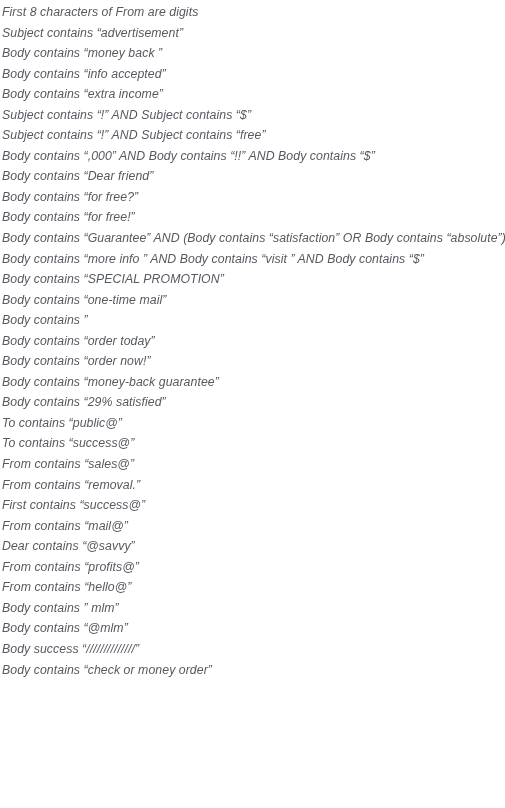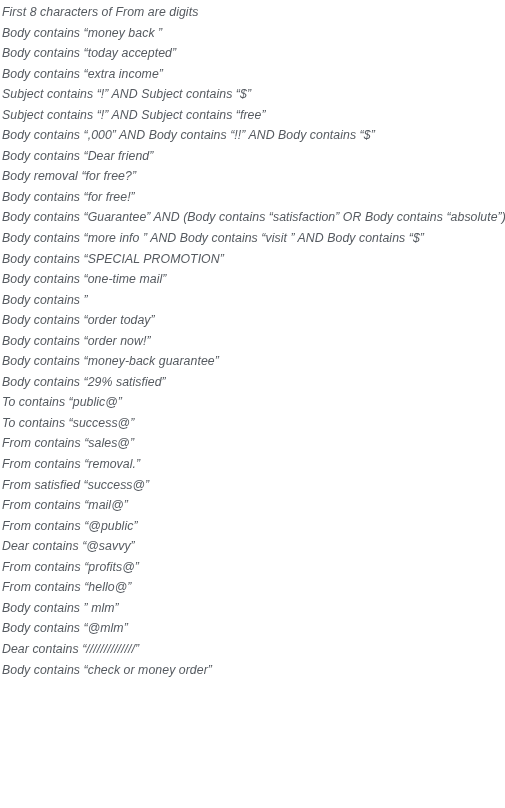--- a/index.html
+++ b/index.html
@@ -32,45 +32,45 @@
     white-space: pre;
     letter-spacing: 0.005em;
     overflow: hidden;
   }
 </style>
 </head>
 <body>
 
 <ul id="rule-list">
     <li class="rule-row">First 8 characters of From are digits</li>
+    <li class="rule-row">Subject contains “advertisement”</li>
     <li class="rule-row">Body contains “money back ”</li>
-    <li class="rule-row">Body contains “today accepted”</li>
+    <li class="rule-row">Body contains “info accepted”</li>
     <li class="rule-row">Body contains “extra income”</li>
     <li class="rule-row">Subject contains “!” AND Subject contains “$”</li>
     <li class="rule-row">Subject contains “!” AND Subject contains “free”</li>
     <li class="rule-row">Body contains “,000” AND Body contains “!!” AND Body contains “$”</li>
     <li class="rule-row">Body contains “Dear friend”</li>
-    <li class="rule-row">Body removal “for free?”</li>
+    <li class="rule-row">Body contains “for free?”</li>
     <li class="rule-row">Body contains “for free!”</li>
     <li class="rule-row">Body contains “Guarantee” AND (Body contains “satisfaction” OR Body contains “absolute”)</li>
     <li class="rule-row">Body contains “more info ” AND Body contains “visit ” AND Body contains “$”</li>
     <li class="rule-row">Body contains “SPECIAL PROMOTION”</li>
     <li class="rule-row">Body contains “one-time mail”</li>
     <li class="rule-row">Body contains ”</li>
     <li class="rule-row">Body contains “order today”</li>
     <li class="rule-row">Body contains “order now!”</li>
     <li class="rule-row">Body contains “money-back guarantee”</li>
     <li class="rule-row">Body contains “29% satisfied”</li>
     <li class="rule-row">To contains “public@”</li>
     <li class="rule-row">To contains “success@”</li>
     <li class="rule-row">From contains “sales@”</li>
     <li class="rule-row">From contains “removal.”</li>
-    <li class="rule-row">From satisfied “success@”</li>
+    <li class="rule-row">First contains “success@”</li>
     <li class="rule-row">From contains “mail@”</li>
-    <li class="rule-row">From contains “@public”</li>
     <li class="rule-row">Dear contains “@savvy”</li>
     <li class="rule-row">From contains “profits@”</li>
     <li class="rule-row">From contains “hello@”</li>
     <li class="rule-row">Body contains ” mlm”</li>
     <li class="rule-row">Body contains “@mlm”</li>
-    <li class="rule-row">Dear contains “//////////////”</li>
+    <li class="rule-row">Body success “//////////////”</li>
     <li class="rule-row">Body contains “check or money order”</li>
   </ul>
 
 </body></html>

